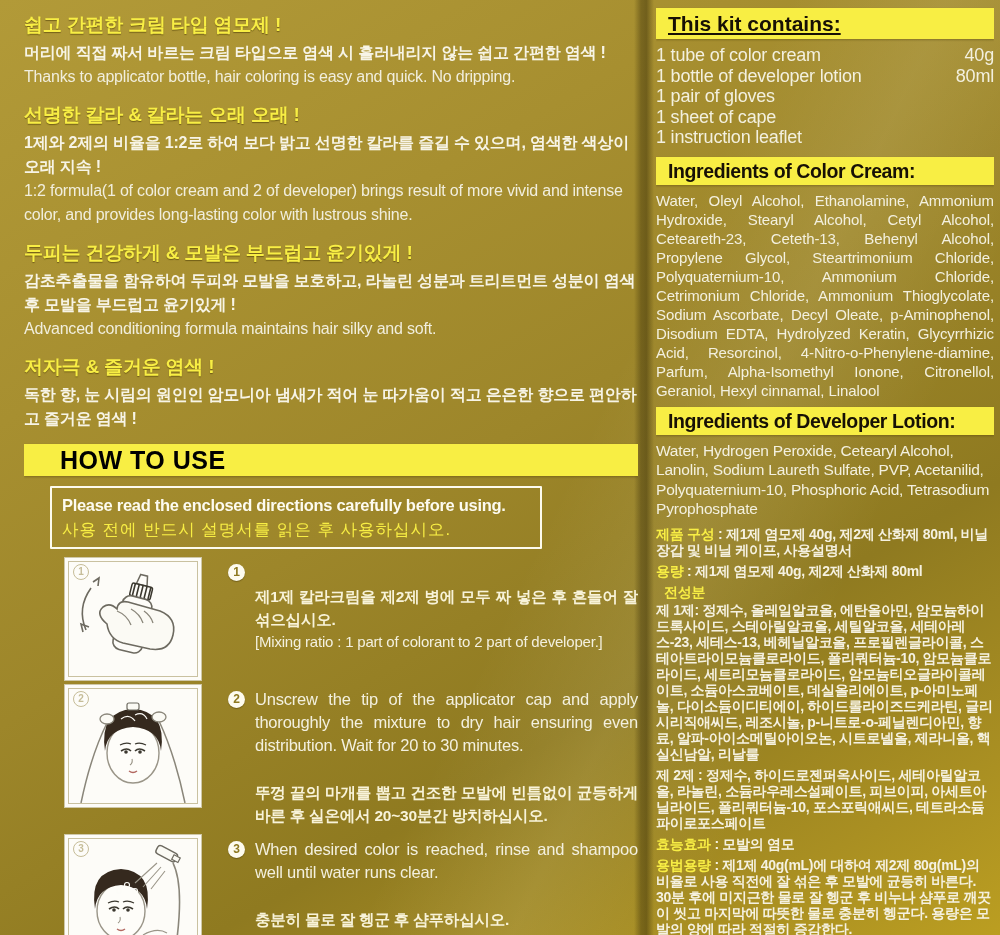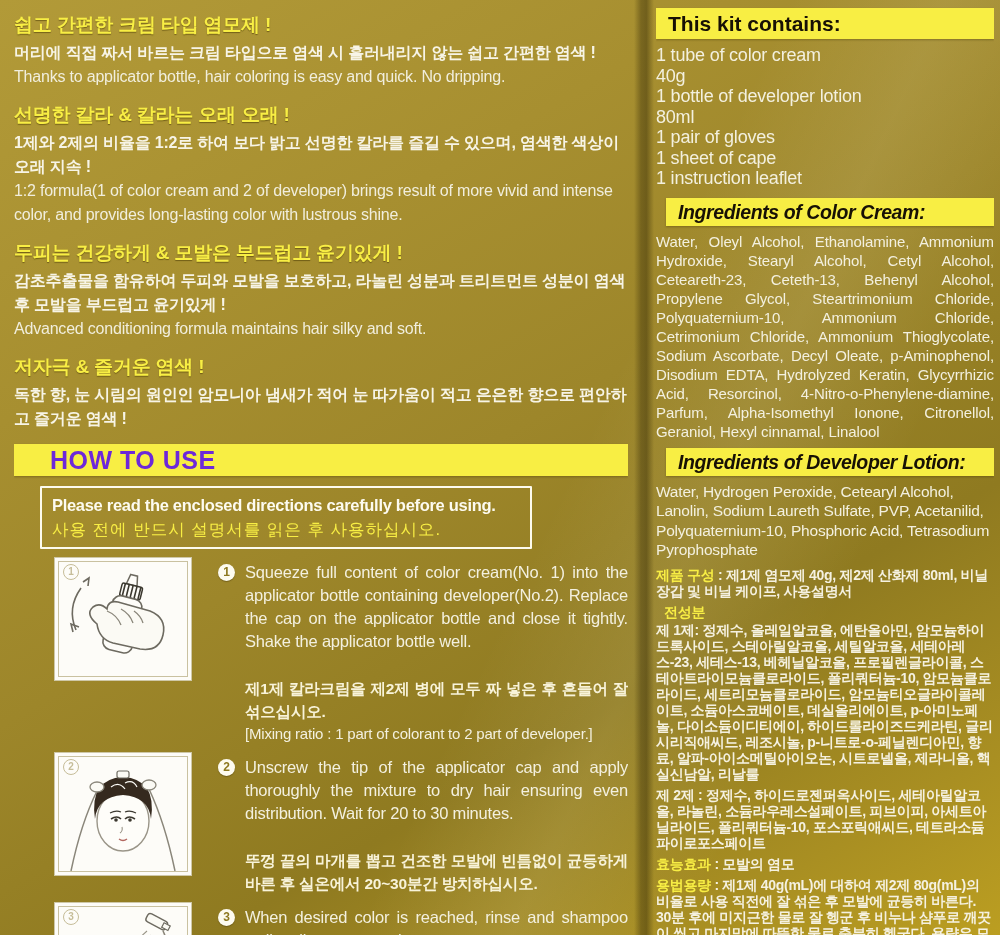--- a/index.html
+++ b/index.html
@@ -5,29 +5,29 @@
   html,body{margin:0;padding:0;}
   body{font-family:"Liberation Sans","DejaVu Sans",sans-serif;}
   .page{position:relative;width:1000px;height:935px;overflow:hidden;
         background:linear-gradient(150deg,#b29a38 0%,#a78f30 28%,#9d862a 48%,#8f7a20 70%,#a98f22 88%,#bb9e21 100%);}
   .page::before{content:"";position:absolute;inset:0;pointer-events:none;
         background:linear-gradient(115deg,rgba(255,250,220,0) 55%,rgba(255,250,220,0.10) 66%,rgba(255,250,220,0) 78%);}
   .divider{position:absolute;top:0;left:634px;width:20px;height:935px;
         background:linear-gradient(90deg,rgba(58,47,8,0) 0%,rgba(58,47,8,0.42) 35%,rgba(58,47,8,0.5) 62%,rgba(58,47,8,0) 100%);}
 
   
-  .left{position:absolute;left:14px;top:0;width:614px;height:935px;padding-top:12px;box-sizing:border-box;overflow:hidden;}
+  .left{position:absolute;left:24px;top:0;width:614px;height:935px;padding-top:12px;box-sizing:border-box;overflow:hidden;}
   .sec{margin-bottom:13px;}
   .sec h2{margin:0 0 3px 0;font-size:19px;line-height:26px;font-weight:bold;color:#f8ee44;
           text-shadow:0 1px 1px rgba(70,52,0,.55);letter-spacing:-0.2px;}
   .sec p{margin:0;font-size:16px;line-height:24px;letter-spacing:-0.2px;}
   .sec p.ko{color:#f7f4e6;font-weight:600;}
   .sec p.en{color:#f1eedd;}
 
-  .howto{height:32px;background:#f8ee44;color:#6d28d9;font-size:25px;font-weight:bold;
+  .howto{height:32px;background:#f8ee44;color:#000000;font-size:25px;font-weight:bold;
          line-height:32px;padding-left:36px;letter-spacing:0.5px;margin:4px 0 10px 0;
          box-shadow:0 1px 2px rgba(60,45,0,.35);}
   .readbox{width:468px;margin:8px 0 12px 26px;border:2px solid #fdfbee;padding:6px 10px;border-radius:1px;}
   .readbox .l1{margin:0;font-size:16.5px;line-height:23px;font-weight:bold;color:#fdfbf0;letter-spacing:-0.3px;}
   .readbox .l2{margin:0;font-size:16.5px;line-height:24px;font-weight:normal;color:#f8ee44;letter-spacing:1px;}
 
   .step{display:flex;gap:30px;margin:0 0 11px 44px;}
   .illus{flex:none;width:128px;height:114px;background:#fdfcf8;border:1px solid #c9c1a0;
          box-shadow:0 0 0 3px #fdfcf8,0 0 0 4px #cfc8a8;position:relative;}
   .illus .corner{position:absolute;top:2px;left:4px;width:14px;height:14px;border:1px solid #c6bd98;
@@ -38,24 +38,24 @@
           box-shadow:0 1px 1px rgba(60,45,0,.4);}
   .stept p{margin:0;letter-spacing:-0.2px;}
   .stept .en{font-size:16.5px;line-height:23px;color:#f3f0df;text-align:justify;}
   .stept .ko{font-size:15.5px;line-height:23px;color:#f8f3d9;font-weight:600;text-align:justify;margin-top:24px;}
   .stept .extra{font-size:15px;line-height:22px;color:#f3f0df;}
 
   
   .right{position:absolute;left:656px;top:0;width:338px;height:935px;padding-top:8px;box-sizing:border-box;overflow:hidden;}
   .banner{background:#f8ee44;color:#171005;font-weight:bold;box-shadow:0 1px 2px rgba(60,45,0,.35);
           padding-left:12px;white-space:nowrap;}
-  .b1{height:31px;line-height:31px;font-size:21px;margin-bottom:6px;}
-  .b2{height:28px;line-height:28px;font-size:19.5px;margin:0 0 6px 10px;letter-spacing:-0.4px;font-style:italic;}
+  .b1{height:31px;line-height:31px;font-size:21px;margin-bottom:6px;text-decoration:underline;}
+  .b2{height:28px;line-height:28px;font-size:19.5px;margin:0 0 6px 0;letter-spacing:-0.4px;}
   .kit{margin:0 0 9px 0;}
-  .kitrow{display:flex;justify-content:space-between;font-size:18px;line-height:20.5px;color:#f3f0df;letter-spacing:-0.2px;flex-direction:column;}
+  .kitrow{display:flex;justify-content:space-between;font-size:18px;line-height:20.5px;color:#f3f0df;letter-spacing:-0.2px;}
   .ingr{margin:0 0 7px 0;font-size:13.5px;line-height:17px;color:#f3f0df;text-align:justify;letter-spacing:-0.1px;}
   .ingr2{margin:0 0 7px 0;font-size:15.5px;line-height:19.5px;color:#f3f0df;letter-spacing:-0.2px;}
   .spec{margin:0 0 5px 0;font-size:14px;line-height:16px;color:#f5f1e0;font-weight:600;letter-spacing:-0.3px;}
   .spec .lab{color:#f8ee44;font-weight:bold;}
   .noticebox{margin-top:4px;border:2px solid #fdfbee;padding:4px 6px;text-align:center;
              font-size:13px;line-height:17px;font-weight:bold;letter-spacing:-0.3px;}
   .noticebox .t{color:#f5f1e0;}
   .noticebox .p{color:#f8ee44;}
 
   svg{display:block;}
@@ -112,21 +112,20 @@
             <rect x="54" y="22" width="21" height="13" rx="2" fill="#fdfcf8" stroke="#3b382f" stroke-width="1.5"></rect>
             <path d="M57,22 v13 M61,22 v13 M65,22 v13 M69,22 v13 M73,22 v13" stroke="#3b382f" stroke-width="1.6"></path>
             <rect x="49" y="35" width="30" height="55" rx="8" fill="#fdfcf8" stroke="#6d6a60" stroke-width="1.6"></rect>
           </g>
           <path d="M38,62 q-12,-10 -4,-17 q7,-5 14,2 q1,-9 11,-7 l32,9 q17,7 13,24 q-4,17 -23,14 l-27,-6 q-14,-4 -16,-19 z" fill="#fbfaf4" stroke="#6d6a60" stroke-width="1.6"></path>
           <path d="M48,49 q10,4 14,14 M62,47 q9,5 12,14 M75,49 q7,5 9,12" fill="none" stroke="#8a867a" stroke-width="1.3"></path>
         </svg>
       </div>
       <div class="stept">
         <div class="bullet">1</div>
-        <p class="en">Squeeze full content of color cream(No. 1) into the applicator bottle containing developer(No.2). Replace the cap on the applicator bottle and close it tightly. Shake the applicator bottle well.</p>
         <p class="ko">제1제 칼라크림을 제2제 병에 모두 짜 넣은 후 흔들어 잘 섞으십시오.</p>
         <p class="extra">[Mixing ratio : 1 part of colorant to 2 part of developer.]</p>
       </div>
     </div>
 
     <div class="step">
       <div class="illus">
         <div class="corner">2</div>
         <svg width="128" height="114" viewBox="0 0 128 114">
           <path d="M12,114 Q22,66 38,34" fill="none" stroke="#8a867a" stroke-width="1.5"></path>
@@ -212,20 +211,23 @@
 
     <div class="banner b2">Ingredients of Color Cream:</div>
     <p class="ingr" style="font-size:15px;line-height:19px;">Water, Oleyl Alcohol, Ethanolamine, Ammonium Hydroxide, Stearyl Alcohol, Cetyl Alcohol, Ceteareth-23, Ceteth-13, Behenyl Alcohol, Propylene Glycol, Steartrimonium Chloride, Polyquaternium-10, Ammonium Chloride, Cetrimonium Chloride, Ammonium Thioglycolate, Sodium Ascorbate, Decyl Oleate, p-Aminophenol, Disodium EDTA, Hydrolyzed Keratin, Glycyrrhizic Acid, Resorcinol, 4-Nitro-o-Phenylene-diamine, Parfum, Alpha-Isomethyl Ionone, Citronellol, Geraniol, Hexyl cinnamal, Linalool</p>
 
     <div class="banner b2">Ingredients of Developer Lotion:</div>
     <p class="ingr2">Water, Hydrogen Peroxide, Cetearyl Alcohol, Lanolin, Sodium Laureth Sulfate, PVP, Acetanilid, Polyquaternium-10, Phosphoric Acid, Tetrasodium Pyrophosphate</p>
 
     <p class="spec">
       <span class="lab">제품 구성</span><span> : 제1제 염모제 40g, 제2제 산화제 80ml, 비닐 장갑 및 비닐 케이프, 사용설명서</span>
     </p>
+    <p class="spec">
+      <span class="lab">용량</span><span> : 제1제 염모제 40g, 제2제 산화제 80ml</span>
+    </p>
     <p class="spec" style="margin-bottom:2px;margin-left:8px;">
       <span class="lab">전성분</span>
     </p>
     <p class="spec">제 1제: 정제수, 올레일알코올, 에탄올아민, 암모늄하이드록사이드, 스테아릴알코올, 세틸알코올, 세테아레스-23, 세테스-13, 베헤닐알코올, 프로필렌글라이콜, 스테아트라이모늄클로라이드, 폴리쿼터늄-10, 암모늄클로라이드, 세트리모늄클로라이드, 암모늄티오글라이콜레이트, 소듐아스코베이트, 데실올리에이트, p-아미노페놀, 다이소듐이디티에이, 하이드롤라이즈드케라틴, 글리시리직애씨드, 레조시놀, p-니트로-o-페닐렌디아민, 향료, 알파-아이소메틸아이오논, 시트로넬올, 제라니올, 핵실신남알, 리날룰</p>
     <p class="spec">제 2제 : 정제수, 하이드로젠퍼옥사이드, 세테아릴알코올, 라놀린, 소듐라우레스설페이트, 피브이피, 아세트아닐라이드, 폴리쿼터늄-10, 포스포릭애씨드, 테트라소듐파이로포스페이트</p>
     <p class="spec">
       <span class="lab">효능효과</span><span> : 모발의 염모</span>
     </p>
     <p class="spec">
       <span class="lab">용법용량</span><span> : 제1제 40g(mL)에 대하여 제2제 80g(mL)의 비율로 사용 직전에 잘 섞은 후 모발에 균등히 바른다. 30분 후에 미지근한 물로 잘 헹군 후 비누나 샴푸로 깨끗이 씻고 마지막에 따뜻한 물로 충분히 헹군다. 용량은 모발의 양에 따라 적절히 증감한다.</span>

